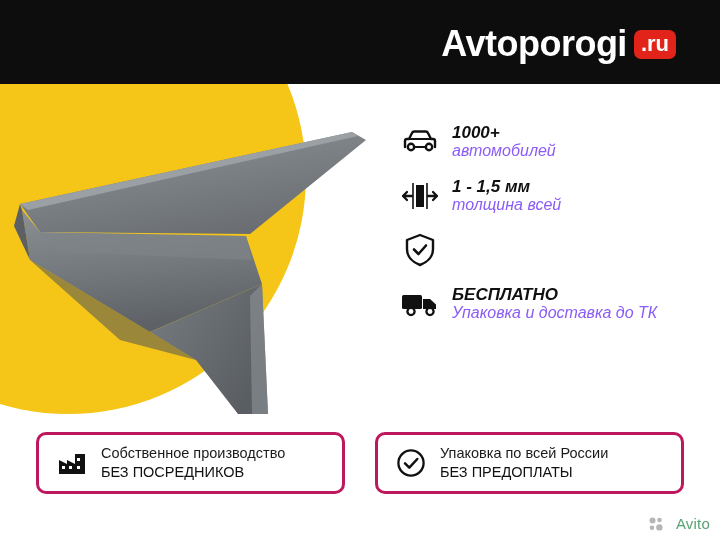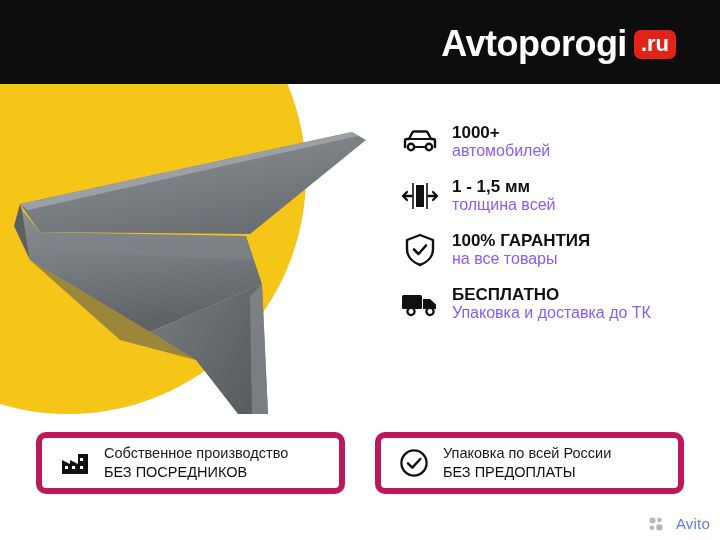--- a/index.html
+++ b/index.html
@@ -95,20 +95,21 @@
   }
 
   .features {
     margin-top: 30px;
     margin-left: 6px;
   }
   .feature {
     display: flex;
     align-items: center;
     margin-bottom: 14px;
+    font-style: italic;
   }
   .feature-icon {
     width: 44px;
     min-width: 44px;
     height: 40px;
     display: flex;
     align-items: center;
     justify-content: center;
   }
   .feature-text {
@@ -131,21 +132,21 @@
     position: absolute;
     left: 36px;
     top: 432px;
     width: 648px;
     display: flex;
     gap: 30px;
     z-index: 6;
   }
   .badge {
     flex: 1;
-    border: 6px solid #be185d;
+    border: 3px solid #be185d;
     border-radius: 10px;
     background: #ffffff;
     height: 62px;
     display: flex;
     align-items: center;
     padding: 0 16px;
     box-sizing: border-box;
   }
   .badge-icon {
     width: 34px;
@@ -175,21 +176,21 @@
     position: absolute;
     right: 10px;
     bottom: 8px;
     display: flex;
     align-items: center;
     z-index: 8;
     opacity: 0.72;
   }
   .watermark-text {
     font-size: 15px;
-    color: #1d4ed8;
+    color: #15803d;
     margin-left: 12px;
     letter-spacing: 0.2px;
   }
 </style>
 </head>
 <body>
 
 <div id="page">
 
   <div class="yellow-circle"></div>
@@ -272,24 +273,20 @@
         </div>
       </div>
 
       <div class="feature">
         <div class="feature-icon">
           <svg width="32" height="34" viewBox="0 0 32 34" xmlns="http://www.w3.org/2000/svg">
             <path d="M16,2 L29,7 L29,16 C29,24 23,29.5 16,32 C9,29.5 3,24 3,16 L3,7 Z" fill="none" stroke="#111" stroke-width="2.4" stroke-linejoin="round"></path>
             <path d="M10,16.5 L14.5,21 L22,12.5" fill="none" stroke="#111" stroke-width="2.6" stroke-linecap="round" stroke-linejoin="round"></path>
           </svg>
         </div>
-        <div class="feature-text">
-          <div class="feature-title">100% ГАРАНТИЯ</div>
-          <div class="feature-sub">на все товары</div>
-        </div>
       </div>
 
       <div class="feature">
         <div class="feature-icon">
           <svg width="40" height="28" viewBox="0 0 40 28" xmlns="http://www.w3.org/2000/svg">
             <rect x="2" y="5" width="20" height="14" rx="1.5" fill="#111"></rect>
             <path d="M23,9 L30,9 L36,14.5 L36,19 L23,19 Z" fill="#111"></path>
             <circle cx="11" cy="21.5" r="3.6" fill="#fff" stroke="#111" stroke-width="2.3"></circle>
             <circle cx="30" cy="21.5" r="3.6" fill="#fff" stroke="#111" stroke-width="2.3"></circle>
           </svg>

